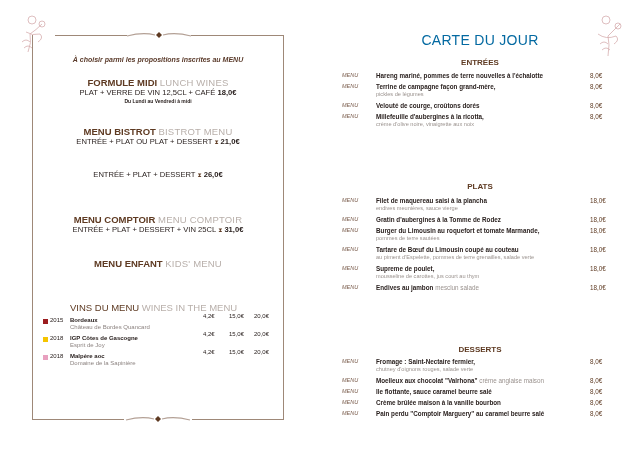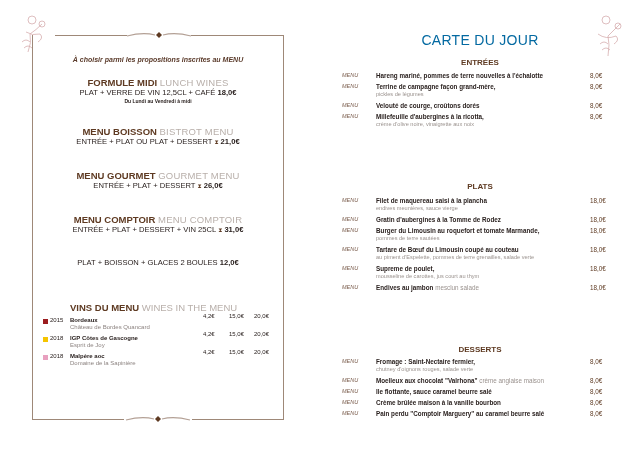--- a/index.html
+++ b/index.html
@@ -20,21 +20,21 @@
   .formula { position:absolute; left:32px; width:252px; text-align:center; }
   .f-title { font-size:9.5px; line-height:11px; }
   .f-title .bold { font-weight:bold; color:#5e3a22; }
   .f-title .light { color:#b8afaa; font-weight:normal; letter-spacing:0.2px; }
   .f-line { font-size:7.6px; line-height:10px; color:#2b2220; }
   .f-line .price { font-weight:bold; }
   .f-line .icon { font-size:6px; color:#5e3a22; margin:0 2px; }
   .f-note { font-size:5px; font-weight:bold; line-height:6px; color:#2b2220; }
 
   .wines-title { position:absolute; left:70px; top:302px; font-size:9.5px; }
-  .wines-title .bold { font-weight:bold; color:#5e3a22; }
+  .wines-title .bold { font-weight:normal; color:#5e3a22; }
   .wines-title .light { color:#b8afaa; }
   .wine { position:absolute; left:43px; width:235px; height:20px; font-size:6px; }
   .wine .sw { position:absolute; left:0; top:2px; width:5px; height:5px; }
   .wine .yr { position:absolute; left:7px; top:0; color:#2b2220; }
   .wine .nm { position:absolute; left:27px; top:0; font-weight:bold; color:#2b2220; }
   .wine .sub { position:absolute; left:27px; top:7px; color:#8c8380; }
   .wine .p { position:absolute; top:-4px; color:#2b2220; }
 
   
   .carte-title { position:absolute; left:400px; top:32px; width:160px; text-align:center;
@@ -86,36 +86,35 @@
 
 <div class="intro">À choisir parmi les propositions inscrites au MENU</div>
 
 <div class="formula" style="top:77px;">
   <div class="f-title"><span class="bold">FORMULE MIDI</span> <span class="light">LUNCH WINES</span></div>
   <div class="f-line"><span>PLAT + VERRE DE VIN 12,5CL + CAFÉ</span> <span class="price">18,0€</span></div>
   <div class="f-note">Du Lundi au Vendredi à midi</div>
 </div>
 
 <div class="formula" style="top:126px;">
-  <div class="f-title"><span class="bold">MENU BOISSON</span> <span class="light">BISTROT MENU</span></div>
+  <div class="f-title"><span class="bold">MENU BISTROT</span> <span class="light">BISTROT MENU</span></div>
   <div class="f-line"><span>ENTRÉE + PLAT OU PLAT + DESSERT</span><span class="icon">⧗</span><span class="price">21,0€</span></div>
 </div>
 
 <div class="formula" style="top:170px;">
-  <div class="f-title"><span class="bold">MENU GOURMET</span> <span class="light">GOURMET MENU</span></div>
   <div class="f-line"><span>ENTRÉE + PLAT + DESSERT</span><span class="icon">⧗</span><span class="price">26,0€</span></div>
 </div>
 
 <div class="formula" style="top:214px;text-align:center;">
   <div class="f-title"><span class="bold">MENU COMPTOIR</span> <span class="light">MENU COMPTOIR</span></div>
   <div class="f-line"><span>ENTRÉE + PLAT + DESSERT + VIN 25CL</span><span class="icon">⧗</span><span class="price">31,0€</span></div>
 </div>
 
 <div class="formula" style="top:258px;">
-  <div class="f-line"><span>PLAT + BOISSON + GLACES 2 BOULES</span> <span class="price">12,0€</span></div>
+  <div class="f-title"><span class="bold">MENU ENFANT</span> <span class="light">KIDS' MENU</span></div>
 </div>
 
 <div class="wines-title"><span class="bold">VINS DU MENU</span> <span class="light">WINES IN THE MENU</span></div>
 
 <div class="wine" style="top:317px;">
   <span class="sw" style="background:#9b1c1f;"></span>
   <span class="yr">2015</span>
   <span class="nm">Bordeaux</span>
   <span class="sub">Château de Bordes Quancard</span>
   <span class="p" style="left:160px;">4,2€</span>

